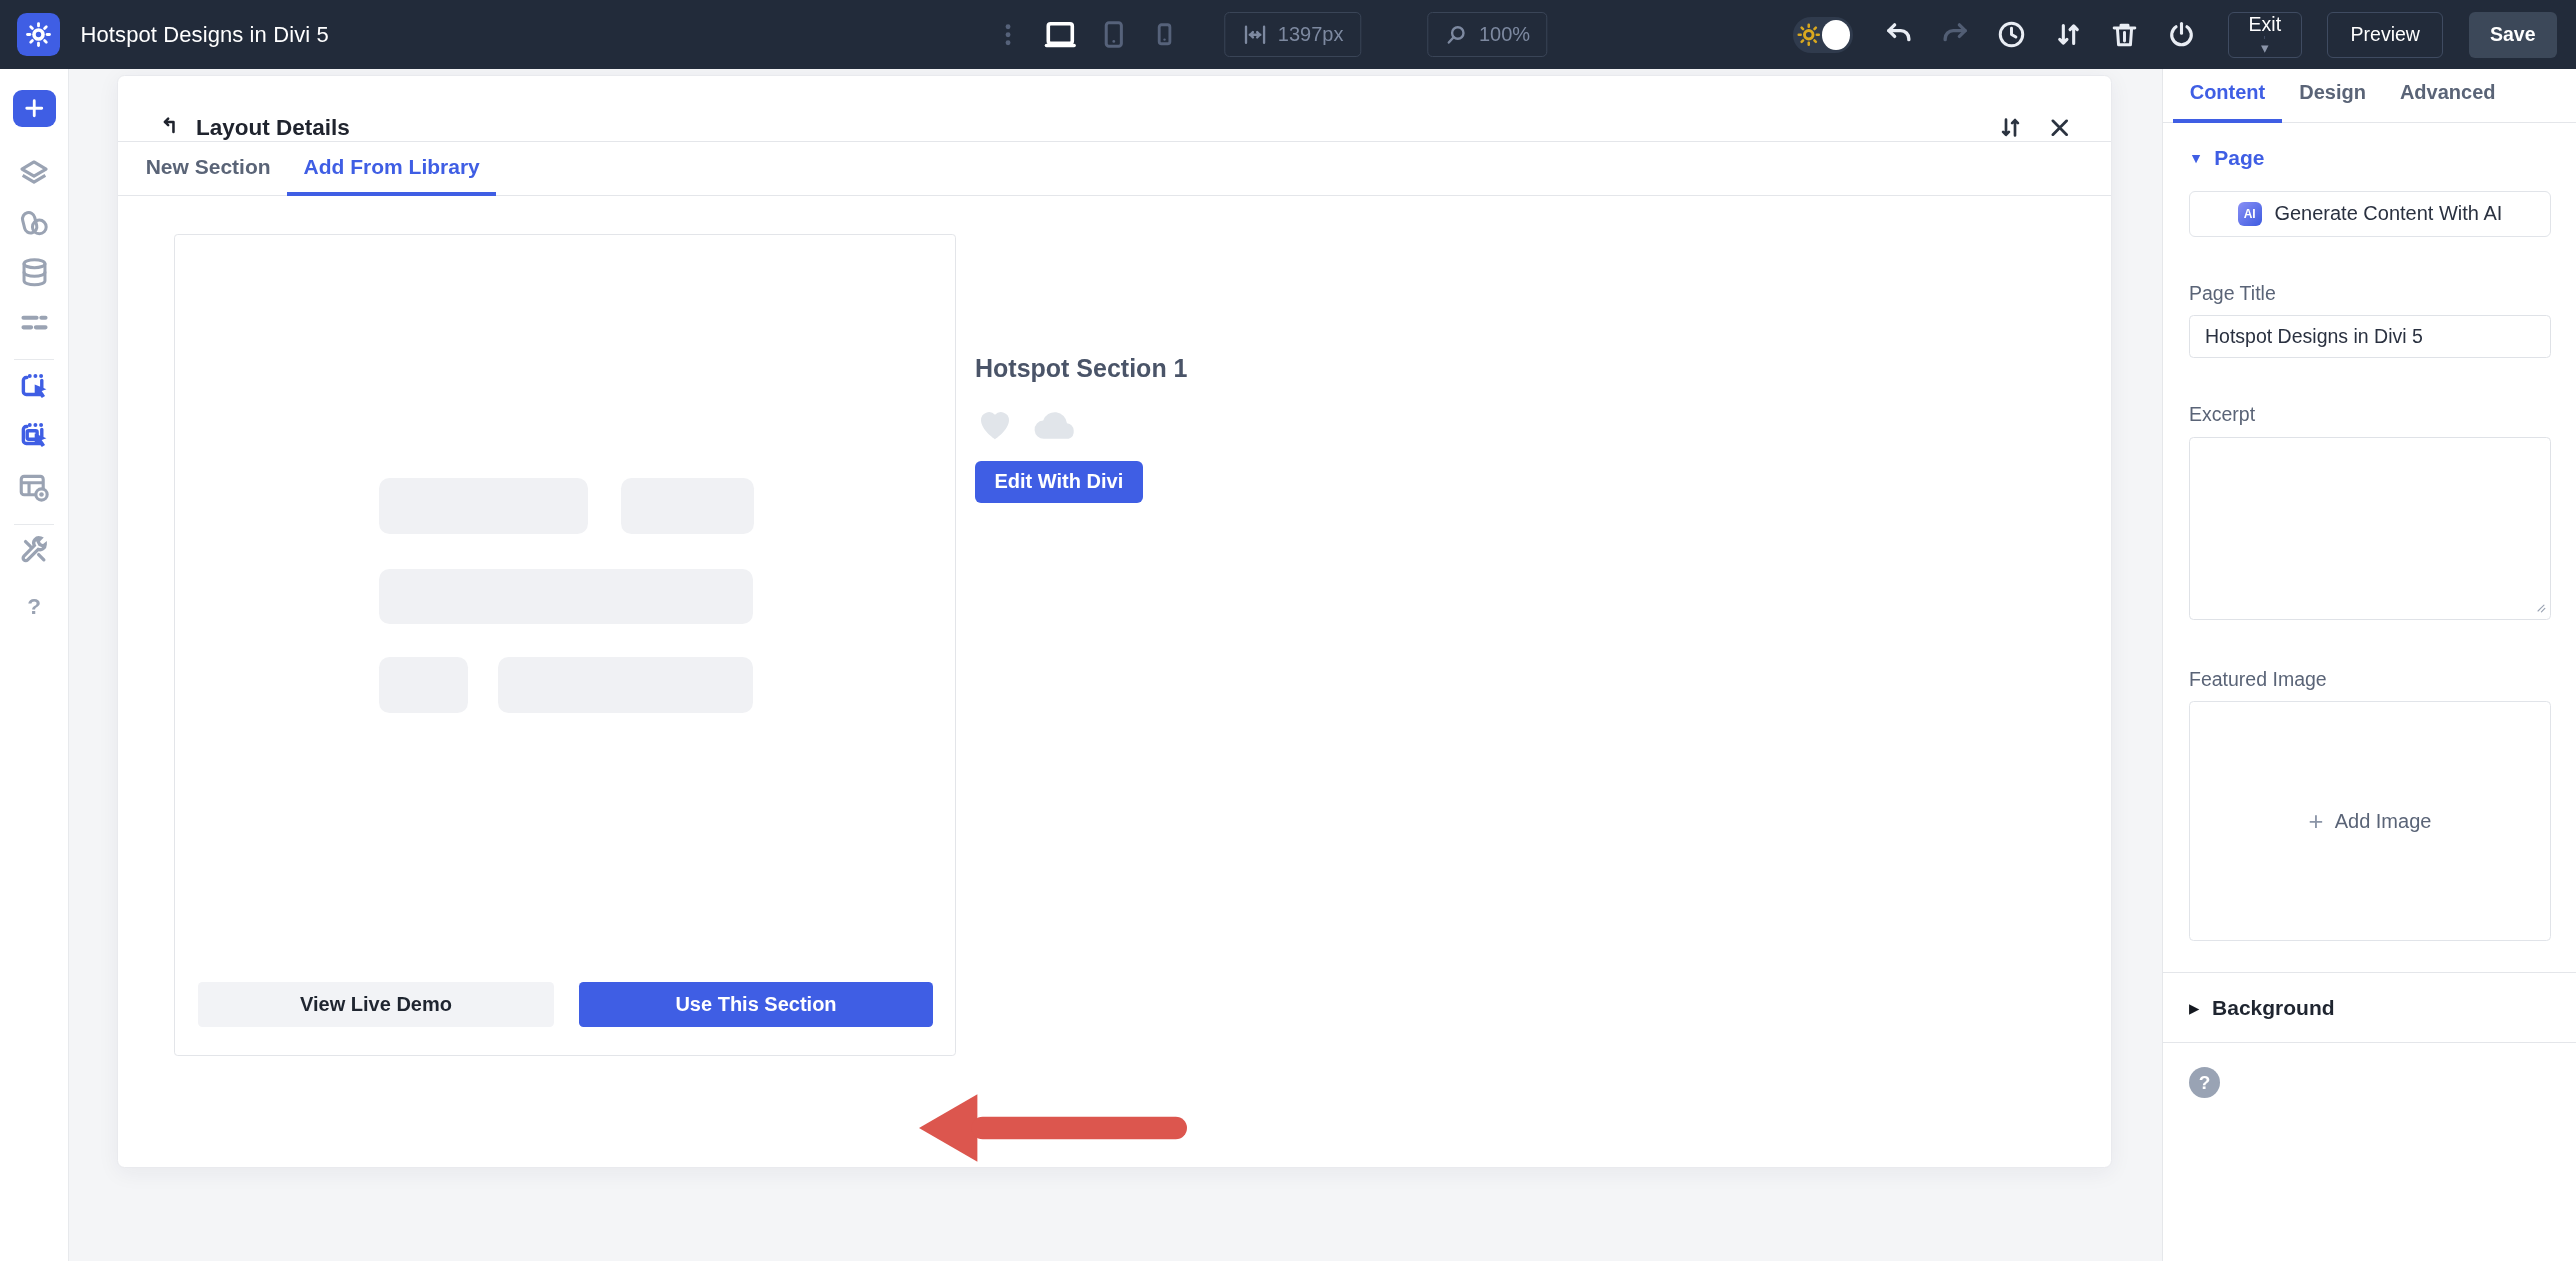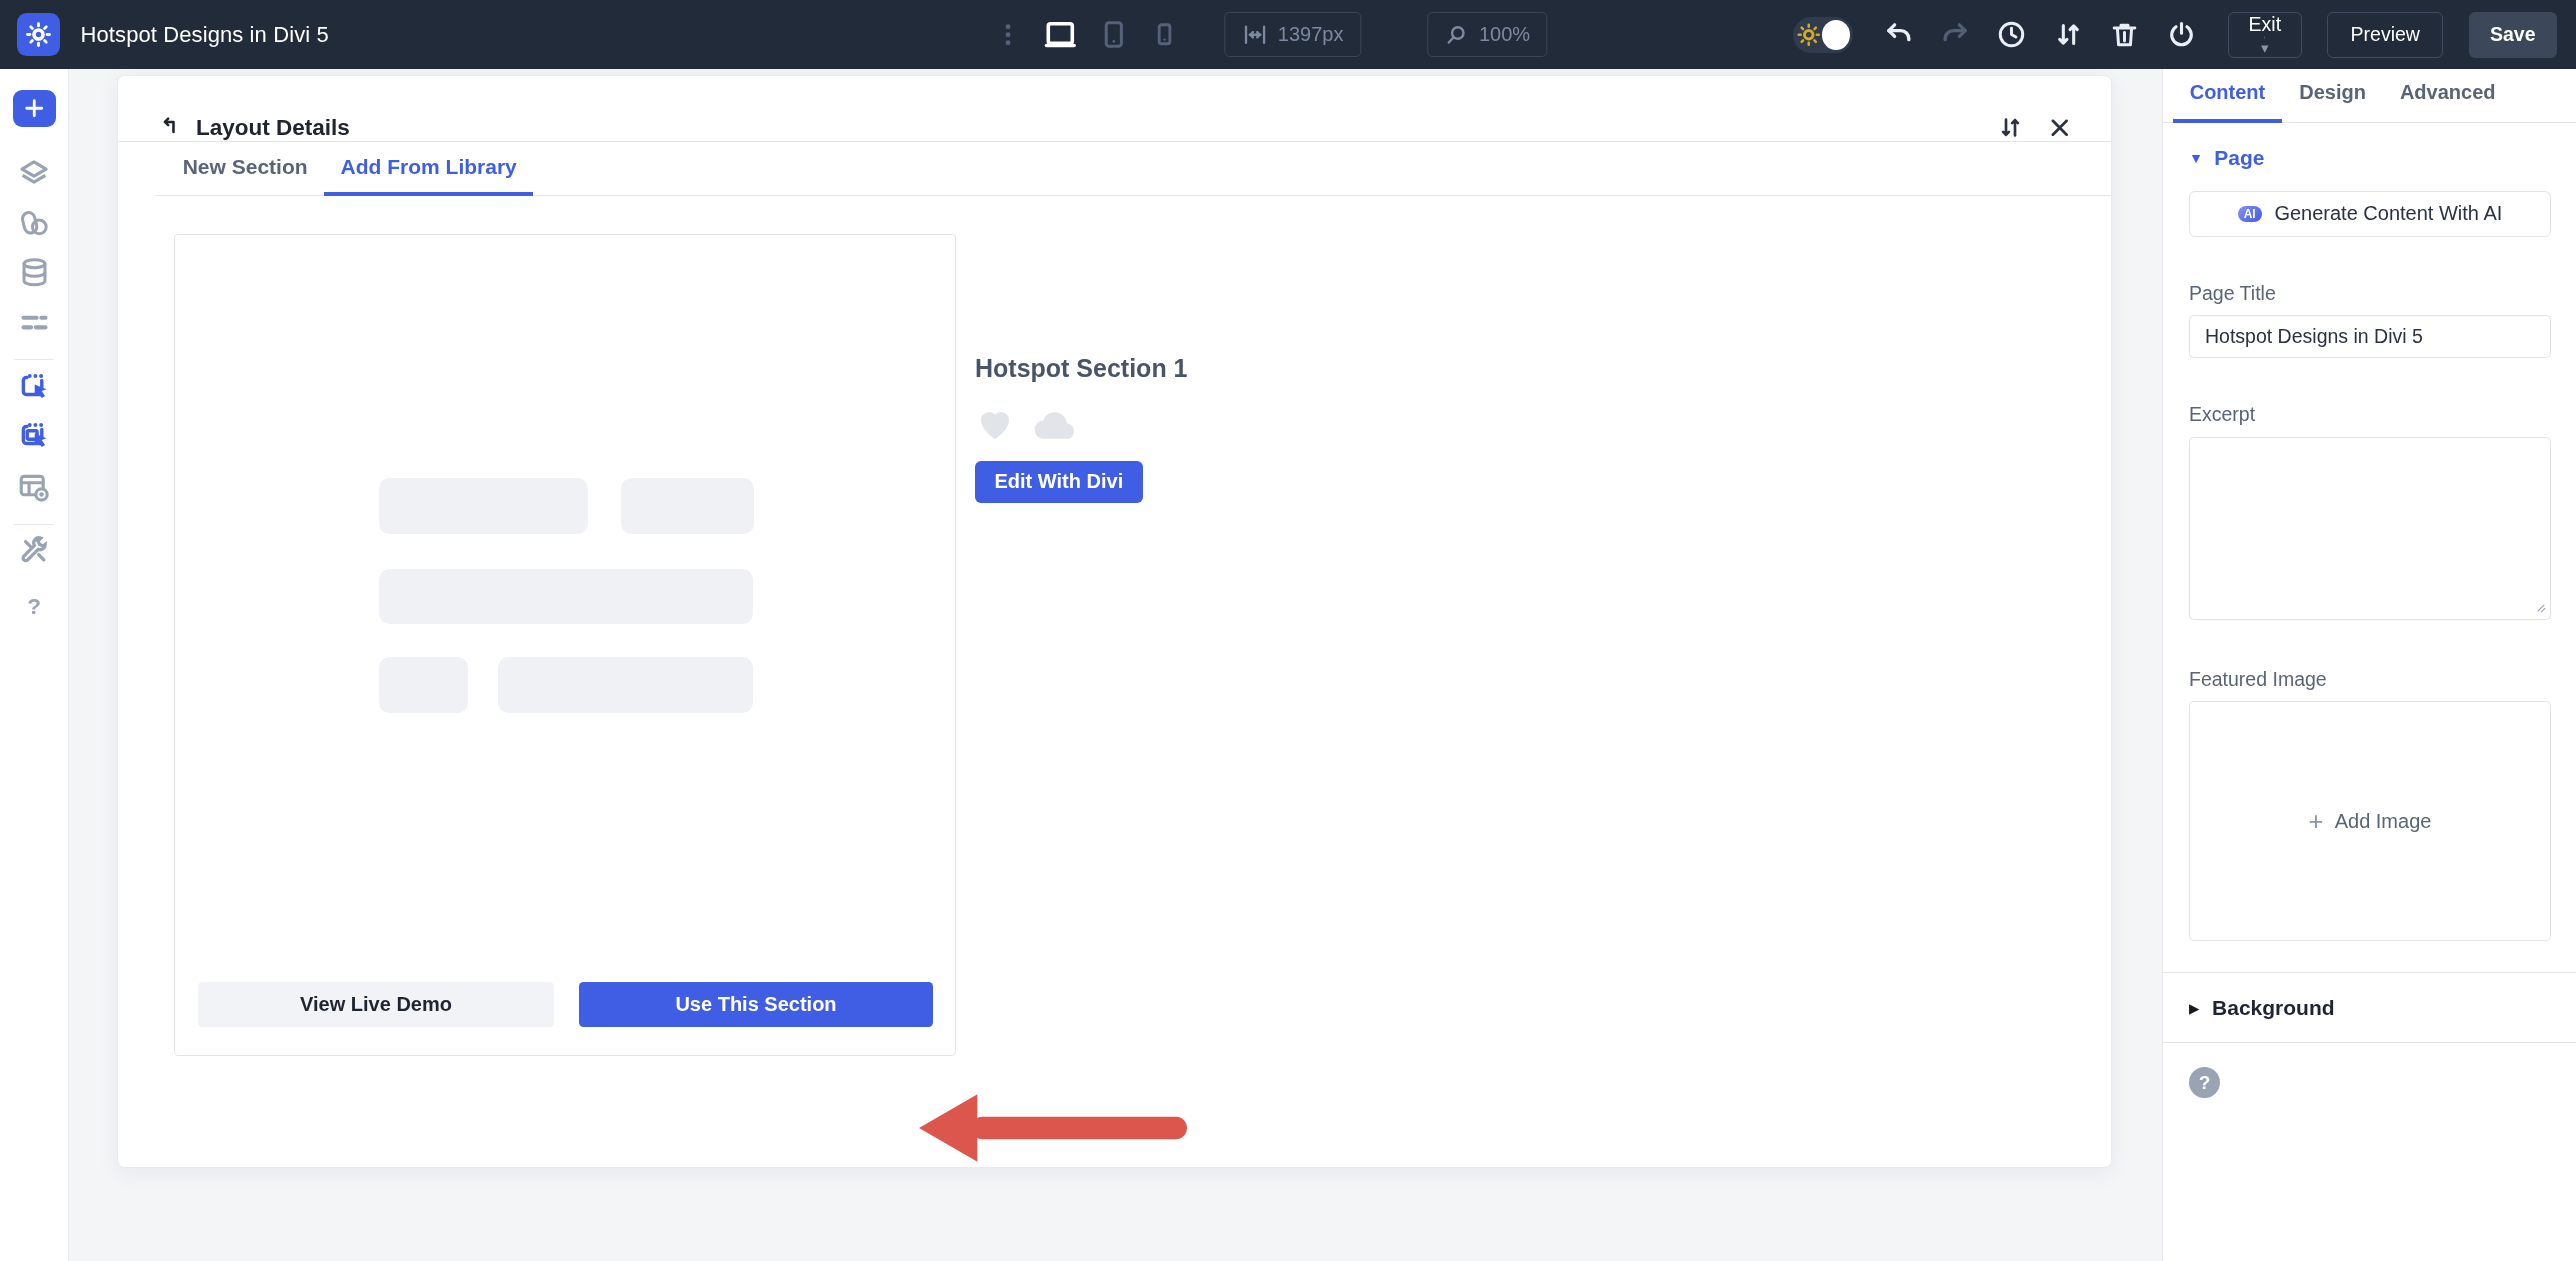--- a/index.html
+++ b/index.html
@@ -46,21 +46,21 @@
   .i-sel2 { margin-top:15px; }
   .i-browser { margin-top:18px; }
   .i-help { margin-top:22.5px; color:#9AA3B3; font-size:22.5px; font-weight:700; }
 
   
   .modal { position:absolute; left:117px; top:75px; width:1995px; height:1093px; background:#FFFFFF; border:0.7px solid #E9EAEE; border-radius:7.5px; box-shadow:0 4.5px 22.5px rgba(30,40,60,.06); z-index:10; }
   .modal-head { height:66px; display:flex; align-items:flex-end; justify-content:space-between; padding:0 39px; border-bottom:0.7px solid #E4E6EA; }
   .mh-left { display:flex; align-items:center; gap:13.5px; color:#20242E; }
   .modal-title { font-size:22.5px; font-weight:700; color:#20242E; }
   .mh-actions { display:flex; align-items:center; gap:22.5px; color:#2B3340; }
-  .modal-tabs { display:flex; padding-left:11.2px; border-bottom:0.7px solid #E4E6EA; height:54px;margin-left:37px; }
+  .modal-tabs { display:flex; padding-left:11.2px; border-bottom:0.7px solid #E4E6EA; height:54px; }
   .m-tab { display:flex; align-items:center; padding:0 16.5px; font-size:21px; font-weight:600; color:#5A6477; border-bottom:4.5px solid transparent; margin-bottom:-0.7px; }
   .m-tab.active { color:#3F5EE4; border-bottom-color:#3F5EE4; }
   .modal-body { position:relative; height:971px; }
 
   .preview-card { position:absolute; left:37px; top:38px; width:782px; height:822px; border:0.7px solid #E3E5E9; border-radius:3.7px; background:#FFFFFF;margin-left:19px; }
   .skel { position:absolute; background:#F0F1F4; border-radius:10.5px; }
   .sk1a { left:204px; top:243px; width:209px; height:56px; }
   .sk1b { left:446px; top:243px; width:133px; height:56px; }
   .sk2  { left:204px; top:334px; width:374px; height:55px; }
   .sk3a { left:204px; top:422px; width:89px; height:56px; }
@@ -82,21 +82,21 @@
   .panel-title { font-size:22.5px; font-weight:700; color:#20242E; }
   .panel-close { color:#20242E; display:flex; }
   .panel-tabs { display:flex; padding-left:9.7px; border-bottom:0.7px solid #E4E6EA; }
   .p-tab { padding:12px 17px 15px; font-size:20px; font-weight:600; color:#5A6477; border-bottom:4.5px solid transparent; margin-bottom:-0.7px; }
   .p-tab.active { color:#3F5EE4; border-bottom-color:#3F5EE4; }
   .panel-content { padding:0 26px; }
   .group-row { display:flex; align-items:center; gap:11.2px; margin-top:22.5px; }
   .group-row .caret { color:#3F5EE4; font-size:14.2px; }
   .group-label { color:#3F5EE4; font-size:21px; font-weight:700; }
   .btn-ai { margin-top:21px; width:362px; height:46px; border:1.1px solid #E1E4E9; border-radius:6px; background:#FFFFFF; display:flex; align-items:center; justify-content:center; gap:12.7px; font-family:inherit; }
-  .ai-badge { width:24px; height:16px; border-radius:12px; background:linear-gradient(135deg,#8A90F5 0%,#3D5BE0 100%); color:#fff; font-size:12px; font-weight:700; display:flex; align-items:center; justify-content:center; }
+  .ai-badge { width:24px; height:24px; border-radius:6px; background:linear-gradient(135deg,#8A90F5 0%,#3D5BE0 100%); color:#fff; font-size:12px; font-weight:700; display:flex; align-items:center; justify-content:center; }
   .btn-ai .ai-label { font-size:20px; color:#2A3140; }
   .fld-label { margin-top:45px; font-size:19.5px; color:#5A6477; }
   .text-input { margin-top:10.5px; width:362px; height:43px; border:1.1px solid #DFE2E7; border-radius:4.5px; padding:0 15px; font-size:19.5px; color:#2A3140; font-family:inherit; outline:none; }
   .ta-wrap { position:relative; margin-top:10.5px; width:362px; }
   .excerpt-ta { width:362px; height:183px; border:1.1px solid #DFE2E7; border-radius:4.5px; resize:none; font-family:inherit; font-size:19.5px; padding:10.5px 13.5px; outline:none; color:#2A3140; }
   .ta-grip { position:absolute; right:4.5px; bottom:9px; color:#9AA3B3; }
   .img-box { margin-top:10.5px; width:362px; height:240px; border:1.1px solid #E1E4E9; border-radius:4.5px; display:flex; align-items:center; justify-content:center; gap:11.2px; background:#FFFFFF; }
   .img-box .plus { color:#8B95A7; font-size:25.5px; font-weight:400; line-height:1; }
   .img-box .add-label { color:#5A6477; font-size:20px; }
   .panel-div { margin-top:31px; border-top:0.7px solid #E4E6EA; }

